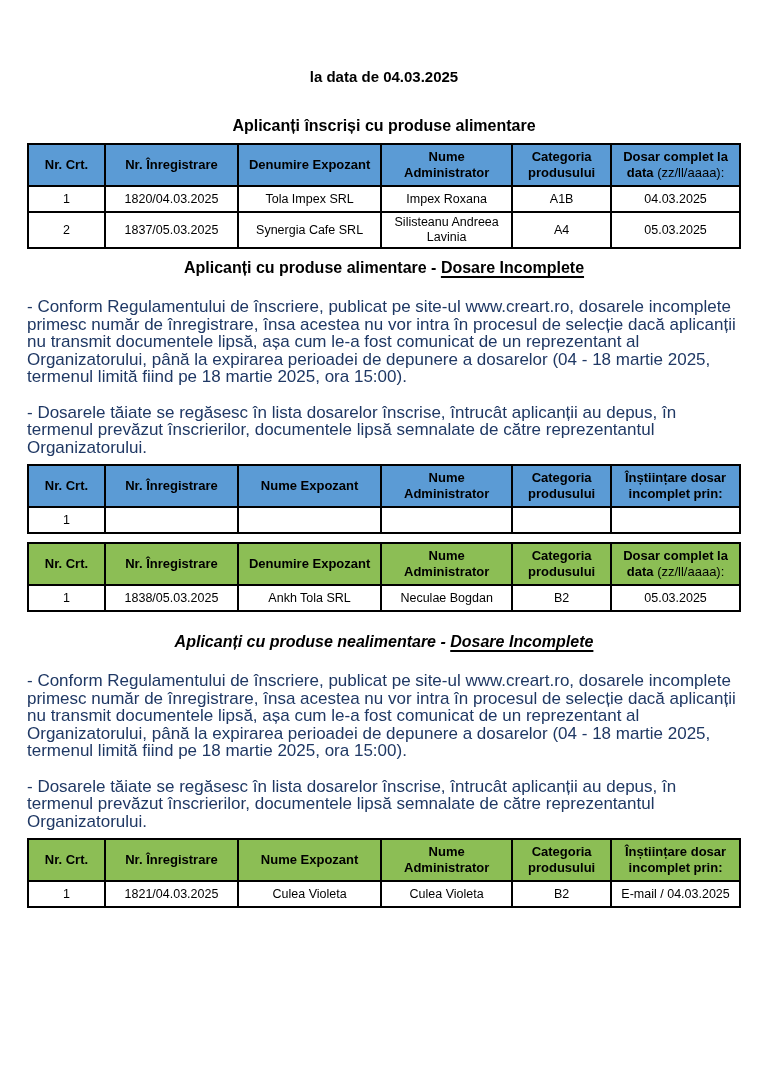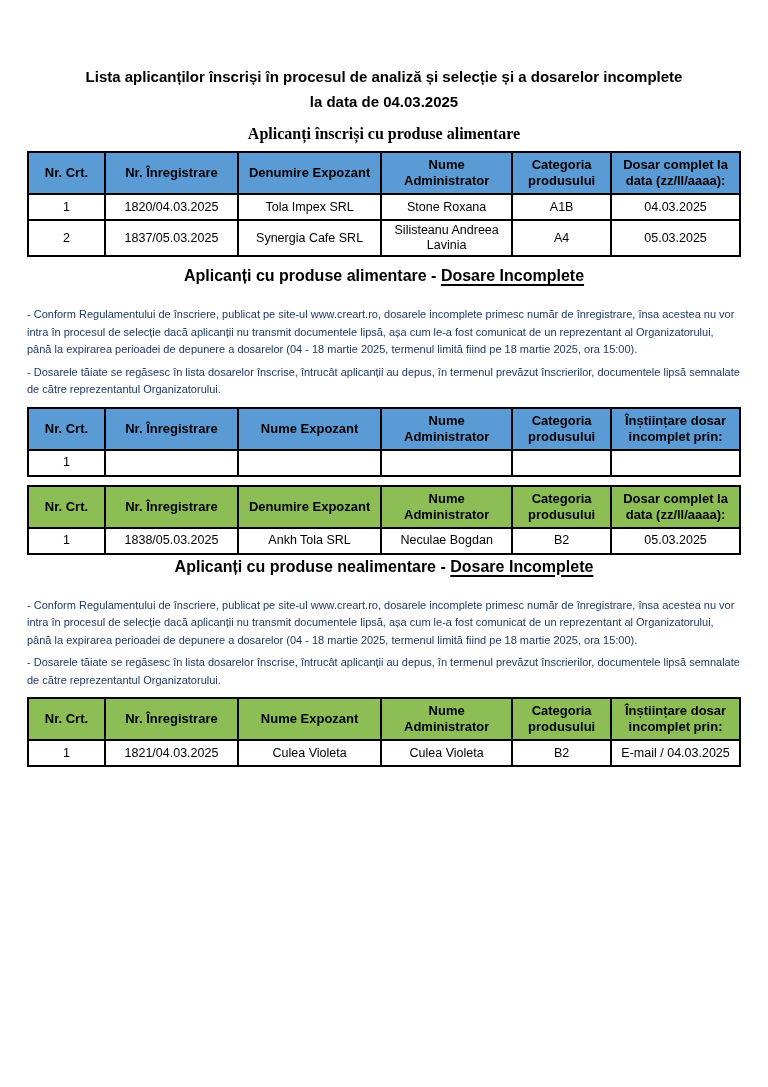--- a/index.html
+++ b/index.html
@@ -28,33 +28,33 @@
     font-weight: bold;
     font-size: 16px;
     line-height: 19px;
   }
   .underlined {
     text-decoration: underline;
     text-decoration-thickness: 2px;
     text-underline-offset: 3px;
     text-align: right;
   }
-  .h-food        { margin-top: 10px; font-family: Liberation Serif, serif; }
+  .h-food        { margin-top: 27px; }
   .h-food-inc    { margin-top: 9px;  }
   .h-nonfood     { margin-top: 22px; }
-  .h-nonfood-inc { margin-top: 2px; }
+  .h-nonfood-inc { margin-top: 20px; font-style: italic; }
 
   .notes { margin-top: 21px; }
   .note {
     color: var(--note-text, #1F3864);
-    font-size: 11px;
+    font-size: 17px;
     line-height: 17.5px;
     margin: 0;
   }
-  .note + .note { margin-top: 5px; }
+  .note + .note { margin-top: 18px; }
 
   table.doc-table {
     width: 100%;
     border-collapse: collapse;
     table-layout: fixed;
     border: 2px solid var(--table-border, #000000);
     margin-top: 8px;
   }
   .t1 { margin-top: 22px; }
   .t2 { margin-top: 5px;  }
@@ -74,36 +74,35 @@
     height: 36px;
     line-height: 16px;
   }
   .doc-table td {
     font-size: 12.5px;
     height: 20px;
     line-height: 15px;
   }
   .blue  th { background: var(--header-blue,  #5B9BD5); }
   .green th { background: var(--header-green, #8CBE55); }
-  .hdr-note { font-weight: bold; text-align: right; }
+  .hdr-note { font-weight: normal; text-align: right; }
 
   col.c1 { width: 10.8%; }
   col.c2 { width: 18.7%; }
   col.c3 { width: 20.1%; }
   col.c4 { width: 18.4%; }
   col.c5 { width: 13.9%; }
   col.c6 { width: 18.1%; }
 </style>
 </head>
 <body>
 
 <div class="page">
 
   <div class="doc-title">
-    <div>Lista aplicanților înscriși în procesul de analiză și selecție și a dosarelor incomplete</div>
     <div>la data de 04.03.2025</div>
   </div>
 
   <div class="section-heading h-food">Aplicanți înscriși cu produse alimentare</div>
 
   <table class="doc-table blue t1">
     <colgroup>
         <col class="c1">
         <col class="c2">
         <col class="c3">
@@ -119,21 +118,21 @@
         <th>Nume Administrator</th>
         <th>Categoria produsului</th>
         <th><span>Dosar complet la data</span> <span class="hdr-note">(zz/ll/aaaa):</span></th>
       </tr>
     </thead>
     <tbody>
       <tr>
         <td>1</td>
         <td>1820/04.03.2025</td>
         <td>Tola Impex SRL</td>
-        <td>Stone Roxana</td>
+        <td>Impex Roxana</td>
         <td>A1B</td>
         <td>04.03.2025</td>
       </tr>
       <tr>
         <td>2</td>
         <td>1837/05.03.2025</td>
         <td>Synergia Cafe SRL</td>
         <td>Silisteanu Andreea Lavinia</td>
         <td>A4</td>
         <td>05.03.2025</td>

